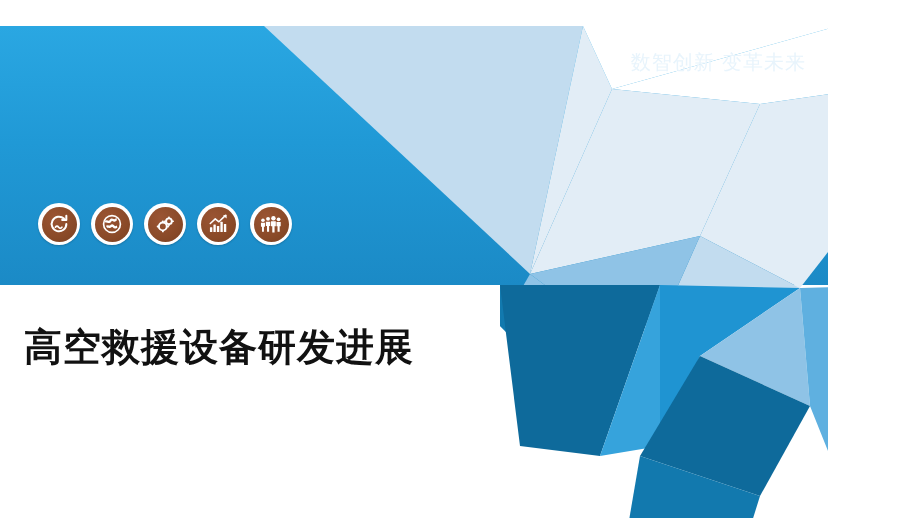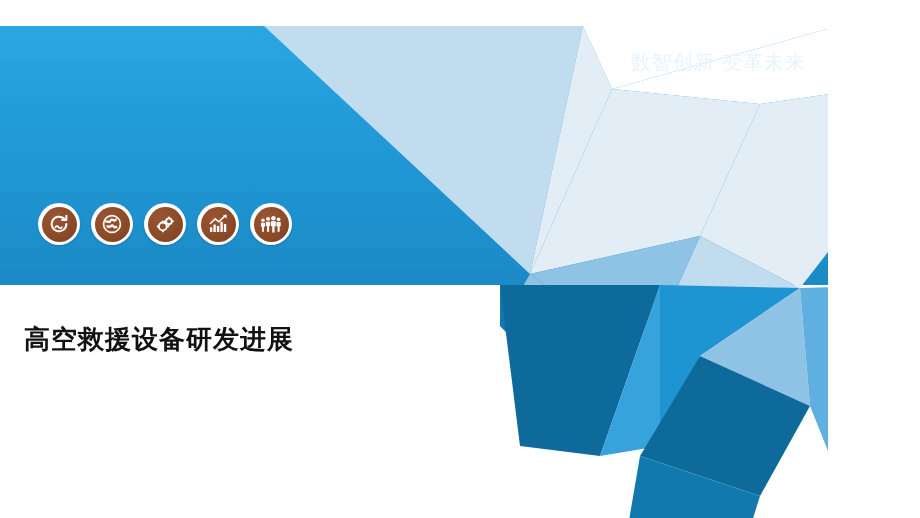--- a/index.html
+++ b/index.html
@@ -81,21 +81,21 @@
     align-items: center;
     justify-content: center;
   }
   .icon-badge svg { display: block; }
 
   
   .title {
     position: absolute;
     left: 24px;
     top: 296px;
-    font-size: 26px;
+    font-size: 38px;
     font-weight: bold;
     color: #111111;
     letter-spacing: 1px;
     font-family: "DejaVu Sans", "Liberation Sans", sans-serif;
     white-space: nowrap;
   }
 </style>
 </head>
 <body>
 

